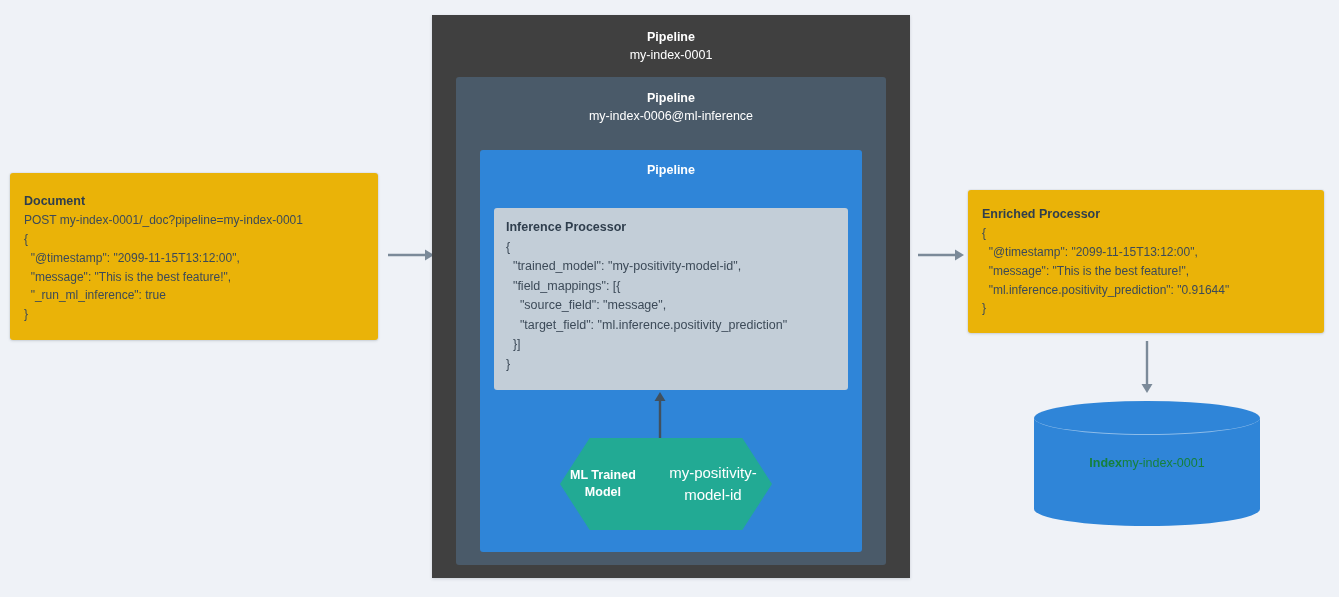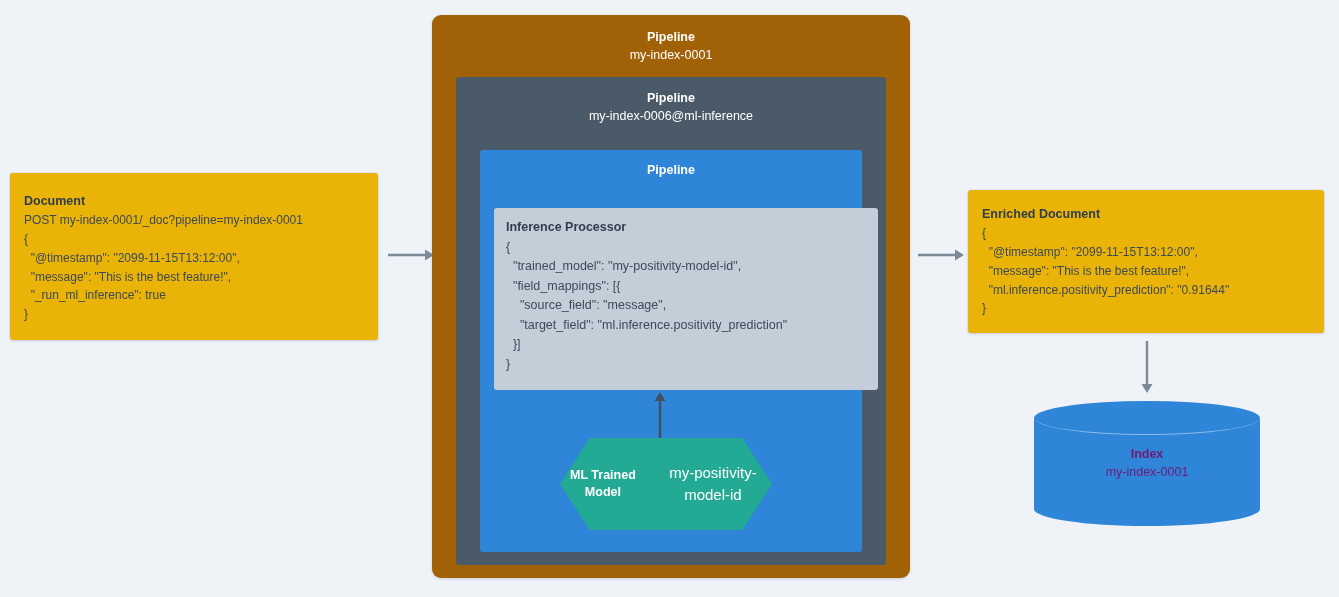--- a/index.html
+++ b/index.html
@@ -39,22 +39,22 @@
   .doc-line {
     font-size: 12px;
     color: #3c4a58;
     line-height: 1.56;
     white-space: pre;
   }
 
   
   .pipe-outer {
     position: absolute;
-    background: #a16207;
-    border-radius: 9px;
+    background: #404040;
+    border-radius: 0;
     box-shadow: 0 1px 3px rgba(40,55,70,0.18);
     box-sizing: border-box;
   }
   .pipe-mid {
     position: absolute;
     background: #4a5a69;
     border-radius: 3px;
     box-sizing: border-box;
   }
   .pipe-inner {
@@ -155,24 +155,23 @@
     background: #2f85d8;
     border-radius: 50%;
   }
   .cyl-label {
     position: absolute;
     left: 0;
     top: 0;
     width: 100%;
     height: 100%;
     display: flex;
-    flex-direction: column;
     align-items: center;
     justify-content: center;
-    color: #701a75;
+    color: #15803d;
     text-align: center;
   }
   .cyl-title {
     font-weight: bold;
     font-size: 12.5px;
     line-height: 1.4;
   }
   .cyl-sub {
     font-size: 12.5px;
     line-height: 1.45;
@@ -214,21 +213,21 @@
       <div class="pipe-head" style="padding-top:13px;">
         <span class="ph-title">Pipeline</span>
         <span class="ph-sub">my-index-0006@ml-inference</span>
       </div>
 
       <div class="pipe-inner" style="left:24px; top:73px; width:382px; height:402px;">
         <div class="pipe-head" style="padding-top:12px;">
           <span class="ph-title">Pipeline</span>
         </div>
 
-        <div class="processor" style="left:14px; top:58px; width:384px; height:182px;">
+        <div class="processor" style="left:14px; top:58px; width:354px; height:182px;">
           <div class="proc-title">Inference Processor</div>
           <div class="proc-line">{</div>
           <div class="proc-line">  "trained_model": "my-positivity-model-id",</div>
           <div class="proc-line">  "field_mappings": [{</div>
           <div class="proc-line">    "source_field": "message",</div>
           <div class="proc-line">    "target_field": "ml.inference.positivity_prediction"</div>
           <div class="proc-line">  }]</div>
           <div class="proc-line">}</div>
         </div>
 
@@ -245,21 +244,21 @@
       </div>
     </div>
   </div>
 
   <svg class="arrow-svg" style="left:918px; top:248px;" width="46" height="14" viewBox="0 0 46 14">
     <line x1="0" y1="7" x2="37" y2="7" stroke="#7b8a99" stroke-width="2.4"></line>
     <polygon points="37,1.5 46,7 37,12.5" fill="#7b8a99"></polygon>
   </svg>
 
   <div class="doc-card" style="left:968px; top:190px; width:356px; height:143px; padding:15px 14px;">
-    <div class="doc-title">Enriched Document</div>
+    <div class="doc-title">Enriched Processor</div>
     <div class="doc-line">{</div>
     <div class="doc-line">  "@timestamp": "2099-11-15T13:12:00",</div>
     <div class="doc-line">  "message": "This is the best feature!",</div>
     <div class="doc-line">  "ml.inference.positivity_prediction": "0.91644"</div>
     <div class="doc-line">}</div>
   </div>
 
   <svg class="arrow-svg" style="left:1140px; top:341px;" width="14" height="52" viewBox="0 0 14 52">
     <line x1="7" y1="0" x2="7" y2="43" stroke="#7b8a99" stroke-width="2.4"></line>
     <polygon points="1.5,43 7,52 12.5,43" fill="#7b8a99"></polygon>

